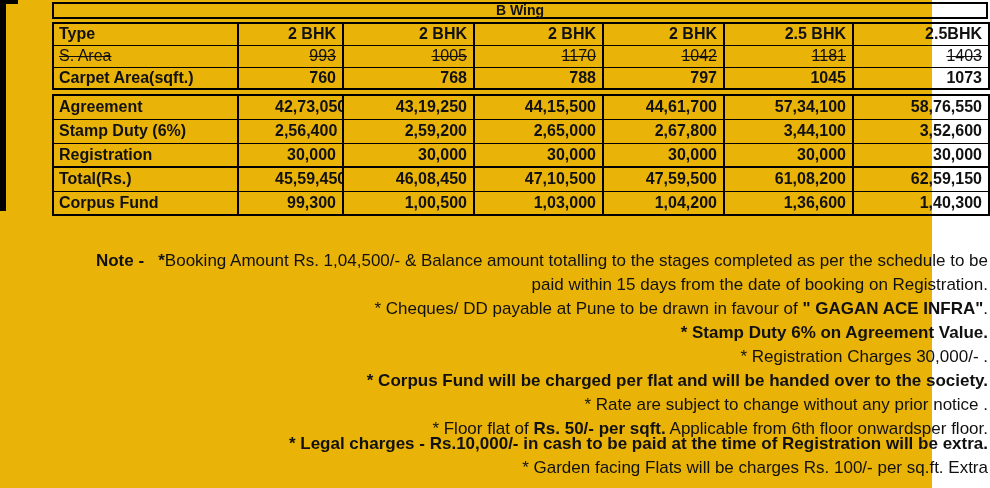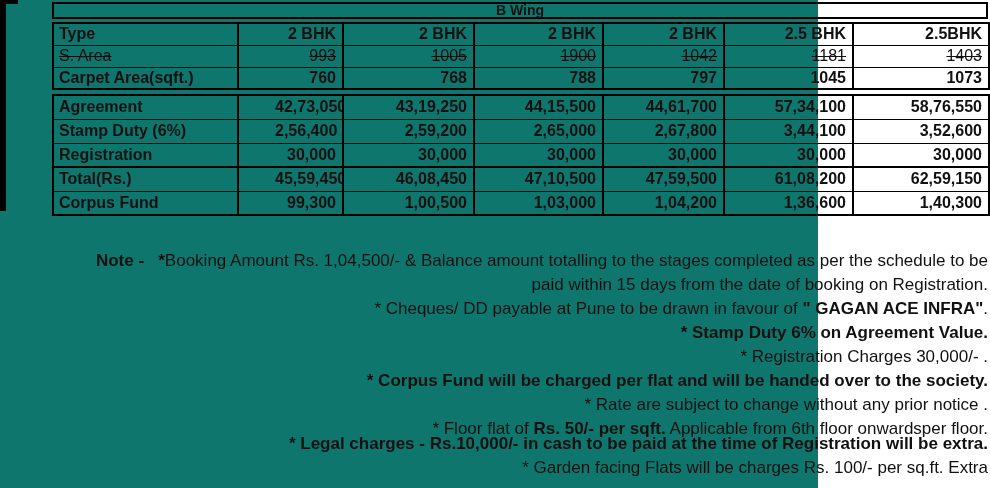--- a/index.html
+++ b/index.html
@@ -3,21 +3,21 @@
 <meta charset="utf-8">
 <style>
   * { margin: 0; padding: 0; box-sizing: border-box; }
   html, body {
     width: 990px; height: 488px;
     background: #ffffff;
     font-family: "Liberation Sans", sans-serif;
     color: #111111;
     overflow: hidden;
   }
-  .page { position: relative; width: 818px; height: 488px; background: #0f766e; }
+  .page { position: relative; width: 932px; height: 488px; background: #eab308; }
 
   
   .scan-bar-left  { position: absolute; left: 0; top: 0; width: 6px; height: 211px; background: #000; }
   .scan-nub-top   { position: absolute; left: 0; top: 0; width: 18px; height: 4px; background: #000; }
 
   
   .doc { position: absolute; left: 52px; top: 2px; width: 936px; }
 
   .wing-header {
     width: 100%; height: 17px;
@@ -80,21 +80,21 @@
             <td class="val">2 BHK</td>
             <td class="val">2 BHK</td>
             <td class="val">2 BHK</td>
             <td class="val">2.5 BHK</td>
             <td class="val">2.5BHK</td>
           </tr>
           <tr class="strike">
             <td class="lbl">S. Area</td>
             <td class="val">993</td>
             <td class="val">1005</td>
-            <td class="val">1900</td>
+            <td class="val">1170</td>
             <td class="val">1042</td>
             <td class="val">1181</td>
             <td class="val">1403</td>
           </tr>
           <tr class="bold">
             <td class="lbl">Carpet Area(sqft.)</td>
             <td class="val">760</td>
             <td class="val">768</td>
             <td class="val">788</td>
             <td class="val">797</td>

